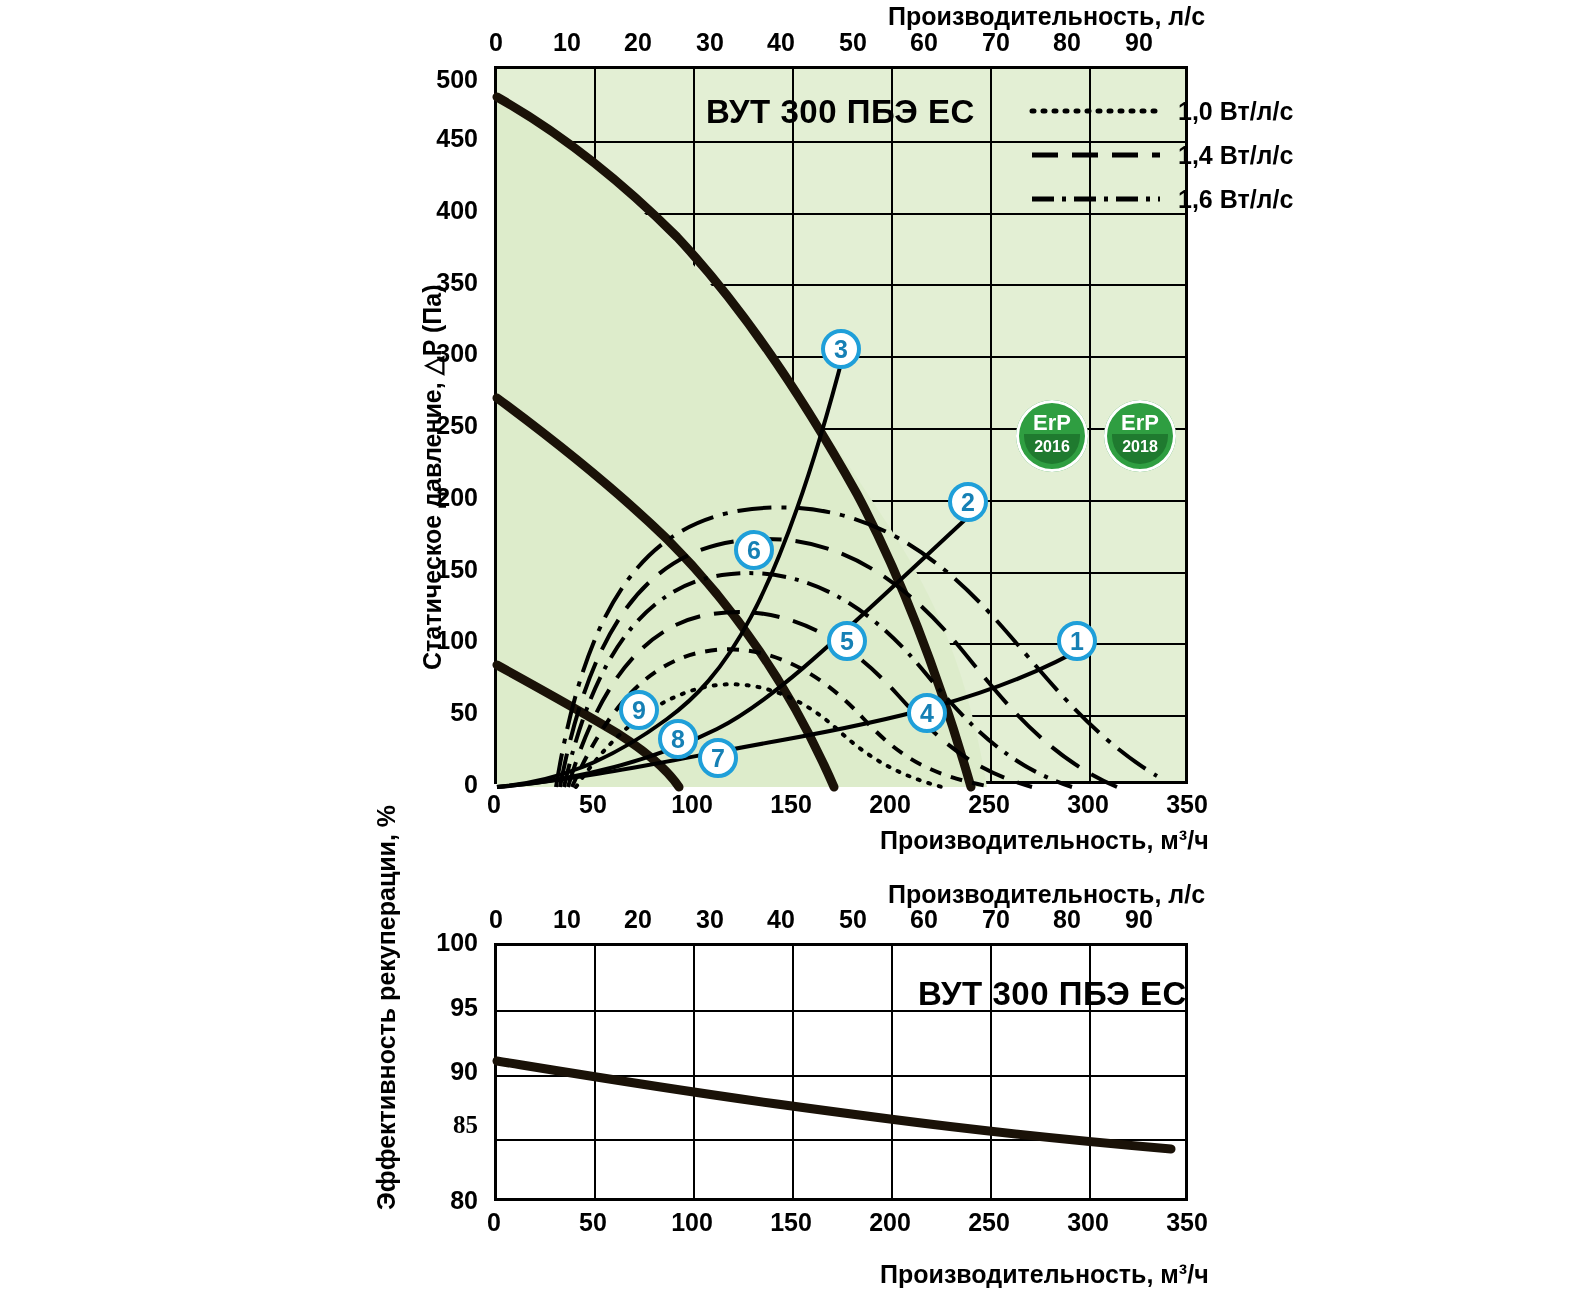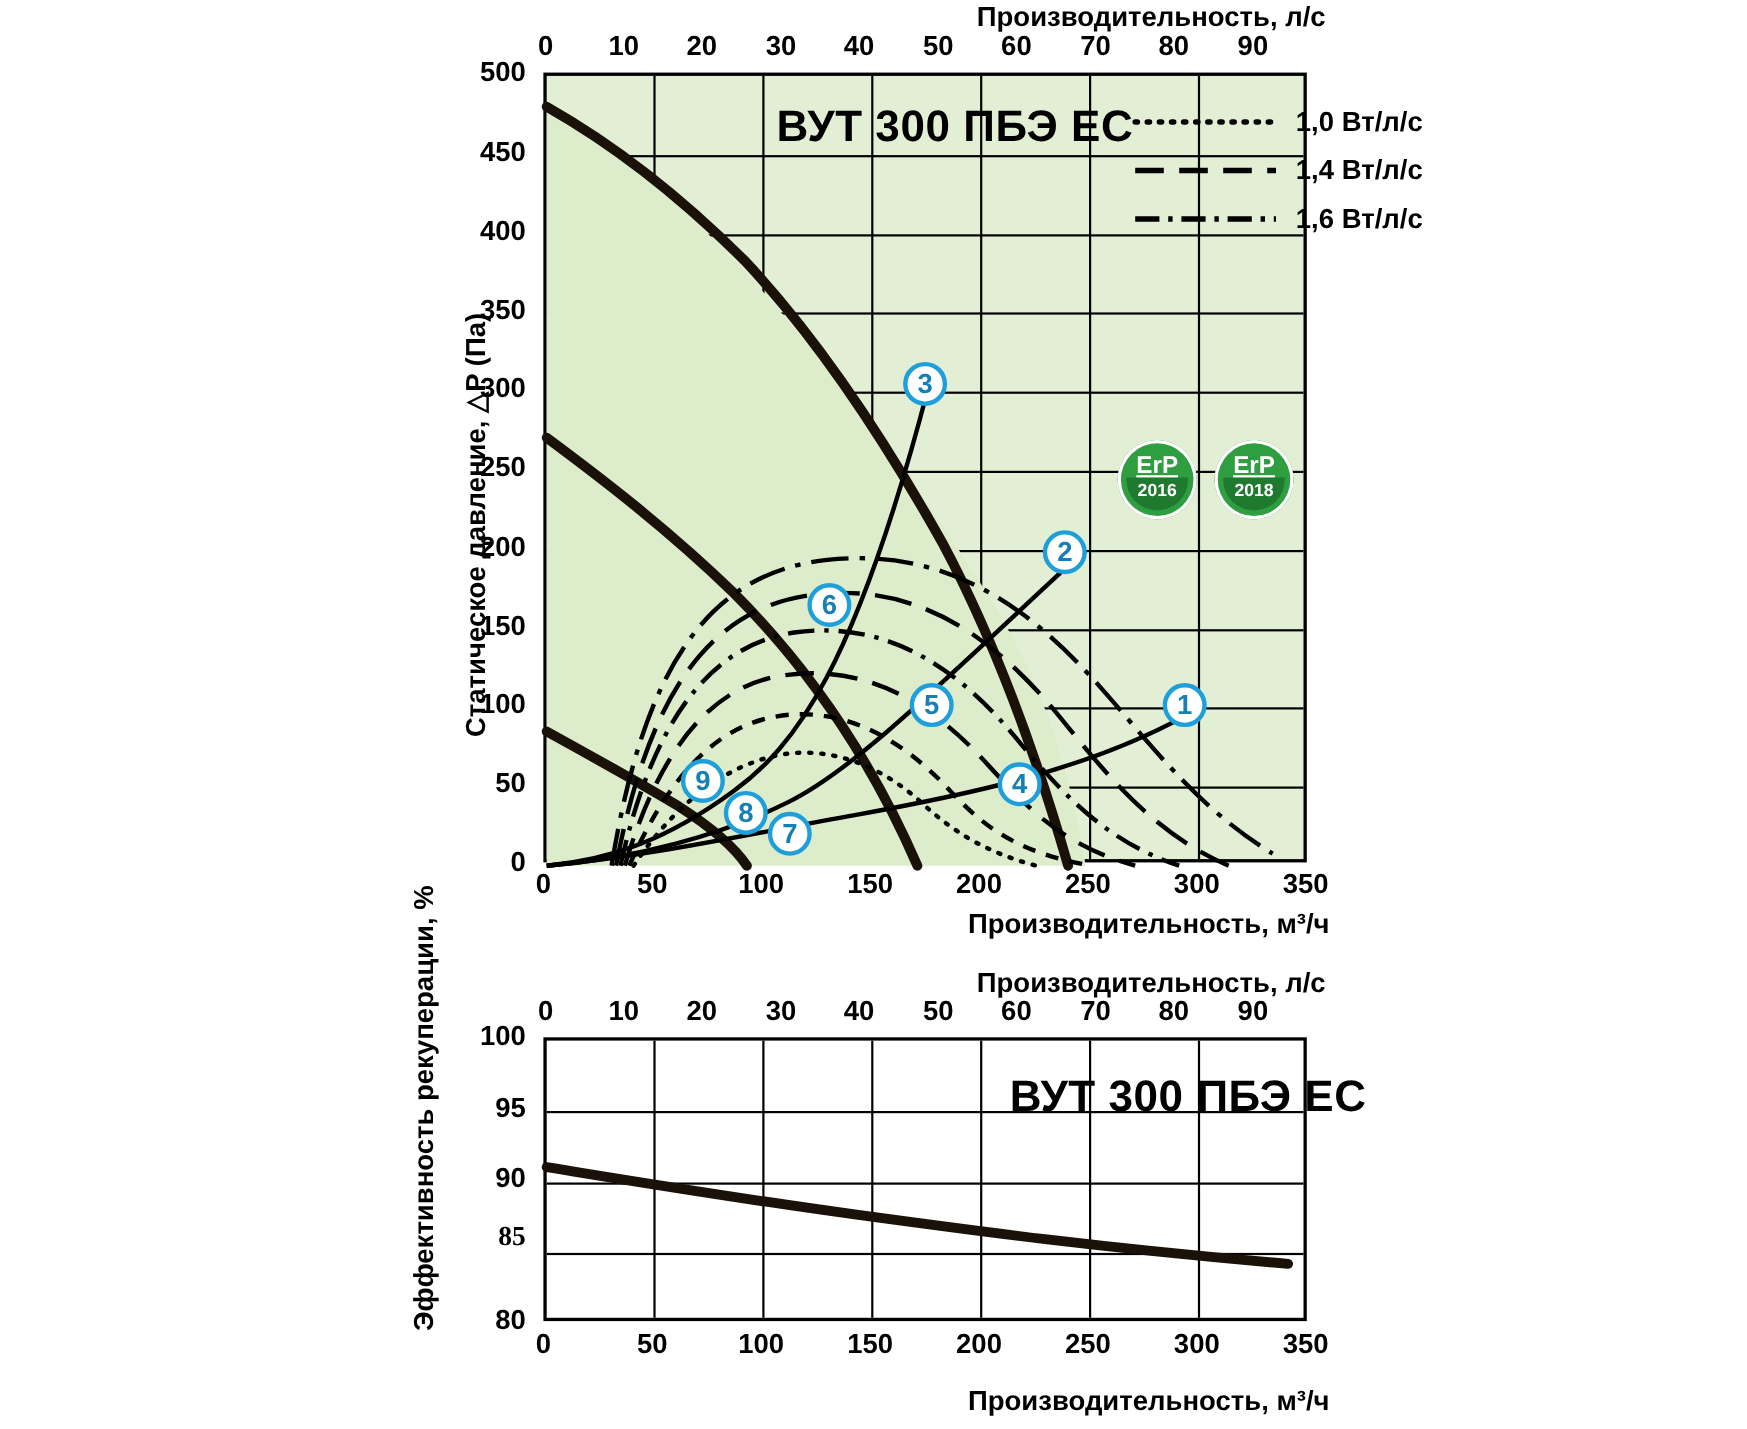--- a/index.html
+++ b/index.html
@@ -18,34 +18,34 @@
   .gridline{position:absolute;background:#000;}
   .gv{width:2px;top:0;bottom:0;}
   .gh{height:2px;left:0;right:0;}
 
   .tick-label{position:absolute;font-size:25px;font-weight:700;color:#000;text-align:center;}
   .tick-left{position:absolute;font-size:25px;font-weight:700;color:#000;text-align:right;}
 
   .axis-title{position:absolute;font-size:25px;font-weight:700;color:#000;}
   .axis-title-vert{position:absolute;font-size:25px;font-weight:700;color:#000;transform-origin:0 0;}
 
-  .chart-heading{position:absolute;font-size:40px;font-weight:700;color:#000;letter-spacing:.5px;}
+  .chart-heading{position:absolute;font-size:33px;font-weight:700;color:#000;letter-spacing:.5px;}
 
   
   .legend{position:absolute;}
   .legend-row{position:relative;height:44px;}
   .legend-label{position:absolute;left:146px;top:9px;font-size:25px;font-weight:700;color:#000;white-space:nowrap;}
   .legend-sample{position:absolute;left:0;top:20px;width:128px;height:4px;}
 
   
   .erp-wrap{position:absolute;display:flex;gap:16px;}
   .erp{width:72px;height:72px;border-radius:50%;background:#2f9e41;position:relative;box-shadow:inset 0 0 0 3px #ffffff;}
   .erp:before{content:"";position:absolute;left:8px;top:34px;width:56px;height:30px;background:#1f7a2f;border-radius:0 0 28px 28px;}
   .erp span{position:absolute;left:0;right:0;text-align:center;color:#fff;font-weight:700;}
-  .erp .e1{top:10px;font-size:22px;text-decoration:underline;}
+  .erp .e1{top:10px;font-size:22px;}
   .erp .e2{top:38px;font-size:16px;}
 
   
   .marker{position:absolute;width:40px;height:40px;border-radius:50%;background:#fff;border:4px solid #1f9fd9;color:#1680b5;font-size:25px;font-weight:700;display:flex;align-items:center;justify-content:center;box-sizing:border-box;}
 
   svg{position:absolute;left:0;top:0;overflow:visible;}
 </style>
 </head>
 <body>
 
@@ -78,21 +78,21 @@
   <div class="tick-left" style="left:410px;top:770px;width:68px;">0</div>
   <div class="tick-left" style="left:410px;top:698px;width:68px;">50</div>
   <div class="tick-left" style="left:410px;top:626px;width:68px;">100</div>
   <div class="tick-left" style="left:410px;top:555px;width:68px;">150</div>
   <div class="tick-left" style="left:410px;top:483px;width:68px;">200</div>
   <div class="tick-left" style="left:410px;top:411px;width:68px;">250</div>
   <div class="tick-left" style="left:410px;top:339px;width:68px;">300</div>
   <div class="tick-left" style="left:410px;top:268px;width:68px;">350</div>
   <div class="tick-left" style="left:410px;top:196px;width:68px;">400</div>
   <div class="tick-left" style="left:410px;top:124px;width:68px;">450</div>
-  <div class="tick-left" style="left:410px;top:52px;width:68px;">500</div>
+  <div class="tick-left" style="left:410px;top:65px;width:68px;">500</div>
 
   <div class="plot" id="plot-top">
 
     <div class="gridline gv" style="left:97px;"></div>
     <div class="gridline gv" style="left:196px;"></div>
     <div class="gridline gv" style="left:295px;"></div>
     <div class="gridline gv" style="left:394px;"></div>
     <div class="gridline gv" style="left:493px;"></div>
     <div class="gridline gv" style="left:592px;"></div>
 

